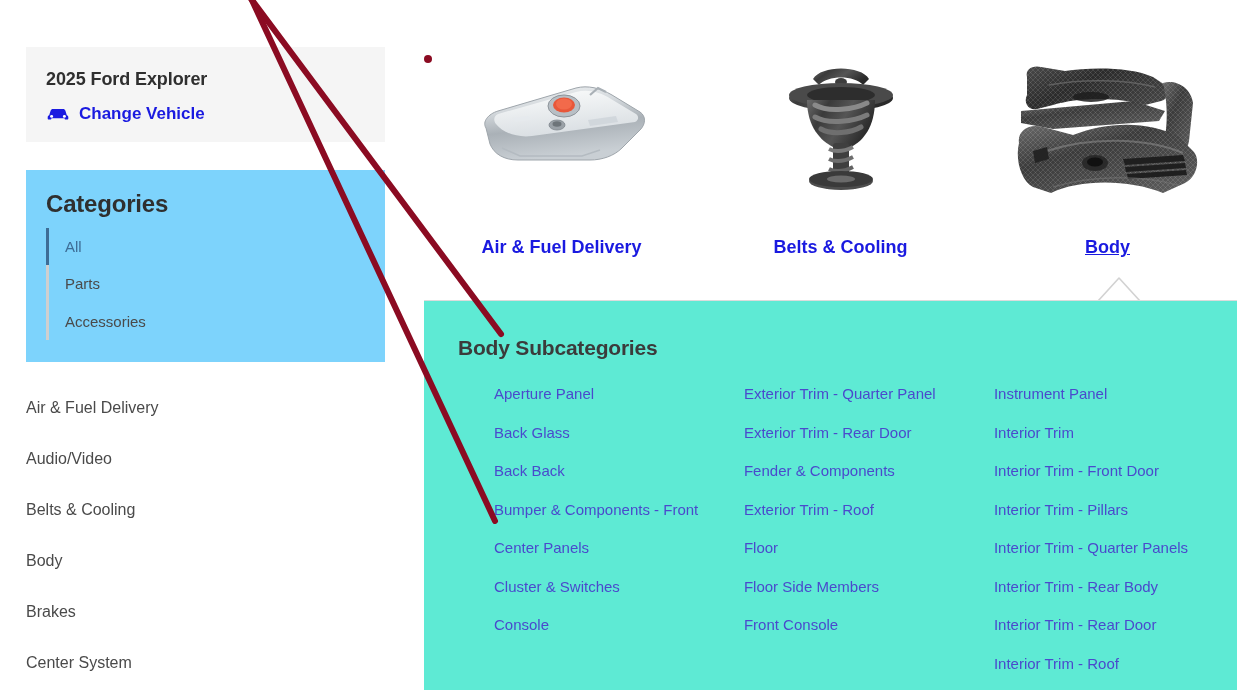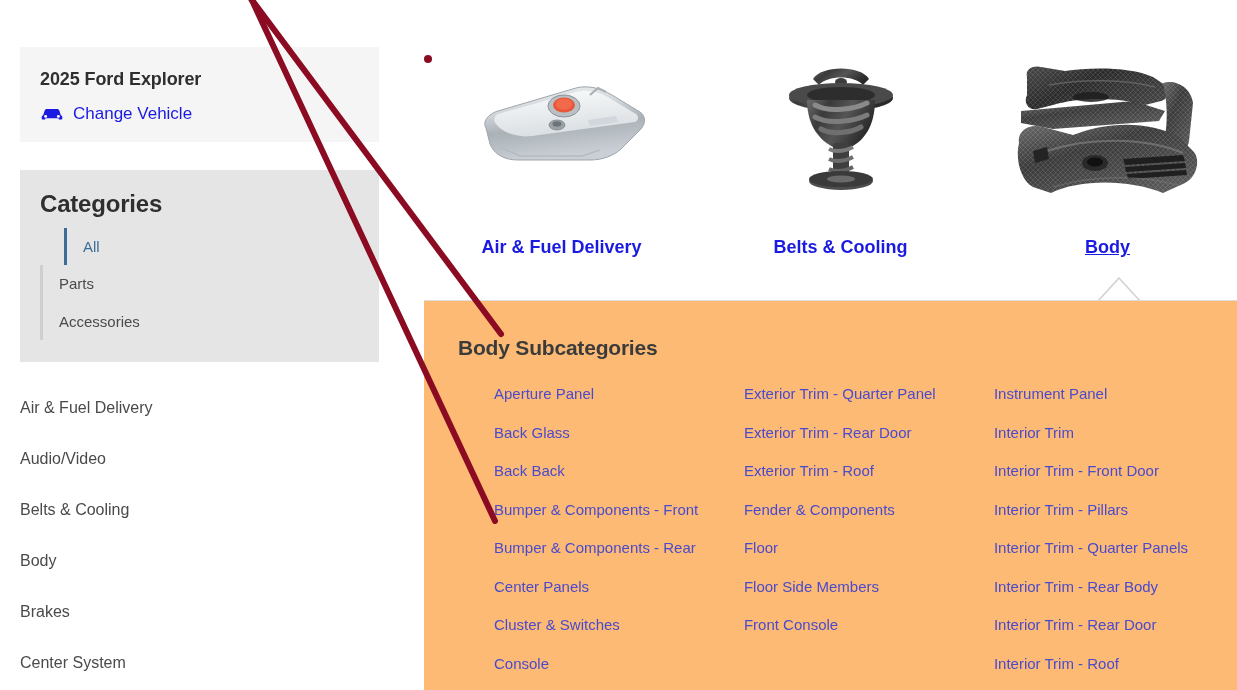--- a/index.html
+++ b/index.html
@@ -12,49 +12,49 @@
     font-family: "Liberation Sans", sans-serif;
     color: #333333;
   }
 
   
   #page { position: absolute; inset: 0; }
 
   
   #sidebar {
     position: absolute;
-    left: 20px; top: 0;
+    left: 26px; top: 0;
     width: 359px;
   }
 
   #vehicle-box {
     background: #f5f5f5;
     padding: 22px 20px 22px 20px;
     box-sizing: border-box;
     height: 95px;
     margin-top: 47px;
   }
   #vehicle-title {
     font-size: 18px;
     font-weight: bold;
     color: #2f2f2f;
     letter-spacing: -0.1px;
     margin: 0 0 14px 0;
   }
   #change-vehicle {
     display: flex; align-items: center; gap: 9px;
-    font-size: 17px; font-weight: normal;
+    font-size: 17px; font-weight: bold;
     color: #1a1ae0;
     cursor: pointer;
     width: max-content;
   }
   #car-icon { display: block; }
 
   #categories-box {
-    background: #e5e5e5;
+    background: #7dd3fc;
     margin-top: 28px;
     padding: 20px 20px 22px 20px;
     box-sizing: border-box;
   }
   #categories-title {
     font-size: 24px;
     font-weight: bold;
     color: #2f2f2f;
     margin: 0 0 10px 0;
     letter-spacing: -0.2px;
@@ -64,21 +64,20 @@
     font-size: 15px;
     color: #4a4a4a;
     padding: 10px 0 10px 16px;
     border-left: 3px solid #cfcfcf;
     cursor: pointer;
     line-height: 1.15;
   }
   .cat-item.active {
     color: #3d6d96;
     border-left-color: #3d6d96;
-    margin-left: 24px;
   }
 
   #main-cat-list { list-style: none; margin: 0; padding: 0; }
   .main-cat-item {
     font-size: 16px;
     color: #4a4a4a;
     padding: 0 0 0 0;
     height: 51px;
     line-height: 51px;
     cursor: pointer;
@@ -110,21 +109,21 @@
     display: inline-block;
   }
   .tile-label.active { text-decoration: underline; }
   #caret-wrap { position: absolute; left: 0; top: 0; }
 
   
   #subpanel {
     position: absolute;
     left: 424px; top: 300px;
     width: 813px; height: 390px;
-    background: #fdba74;
+    background: #5eead4;
     border-top: 1px solid #dcdcdc;
     box-sizing: border-box;
   }
   #subpanel-title {
     font-size: 21px;
     font-weight: bold;
     color: #3b3b3b;
     margin: 0;
     padding: 35px 0 0 34px;
     letter-spacing: -0.2px;
@@ -312,31 +311,30 @@
 
   <div id="subpanel">
     <h2 id="subpanel-title">Body Subcategories</h2>
     <div id="subcols">
 
       <div class="subcol">
         <span class="sublink">Aperture Panel</span>
         <span class="sublink">Back Glass</span>
         <span class="sublink">Back Back</span>
         <span class="sublink">Bumper &amp; Components - Front</span>
-        <span class="sublink">Bumper &amp; Components - Rear</span>
         <span class="sublink">Center Panels</span>
         <span class="sublink">Cluster &amp; Switches</span>
         <span class="sublink">Console</span>
       </div>
 
       <div class="subcol">
         <span class="sublink">Exterior Trim - Quarter Panel</span>
         <span class="sublink">Exterior Trim - Rear Door</span>
+        <span class="sublink">Fender &amp; Components</span>
         <span class="sublink">Exterior Trim - Roof</span>
-        <span class="sublink">Fender &amp; Components</span>
         <span class="sublink">Floor</span>
         <span class="sublink">Floor Side Members</span>
         <span class="sublink">Front Console</span>
       </div>
 
       <div class="subcol">
         <span class="sublink">Instrument Panel</span>
         <span class="sublink">Interior Trim</span>
         <span class="sublink">Interior Trim - Front Door</span>
         <span class="sublink">Interior Trim - Pillars</span>

